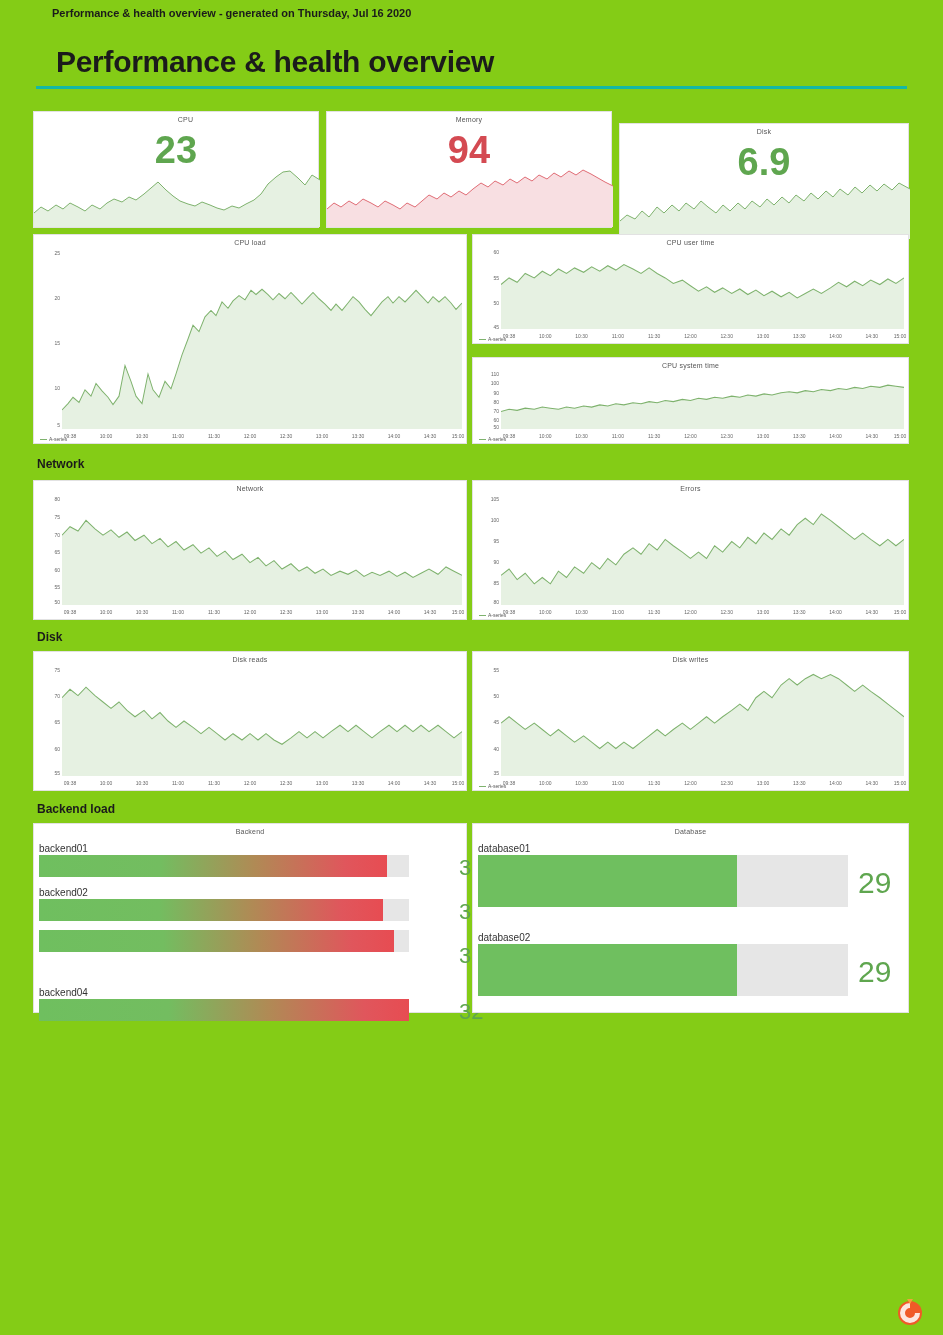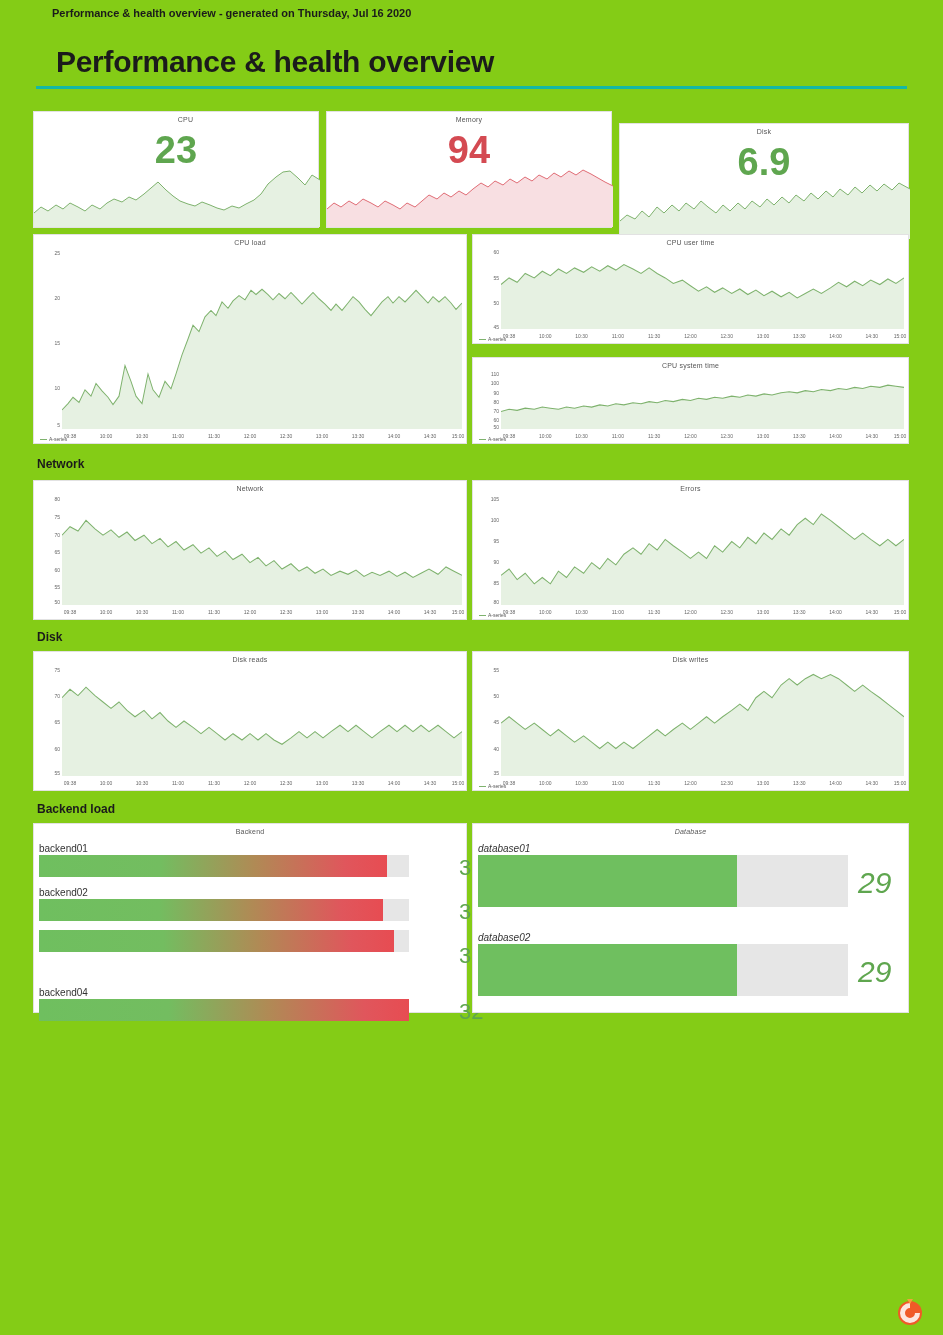--- a/index.html
+++ b/index.html
@@ -537,21 +537,21 @@
 
     <div class="gauge-row" style="top:162px;">
       <div class="gauge-label">backend04</div>
       <div class="gauge-track" style="width:370px;">
         <div class="gauge-fill grad" style="width:100%;"></div>
       </div>
       <div class="gauge-value" style="left:425px; top:13px; font-size:22px;">32</div>
     </div>
   </div>
 
-  <div class="panel" style="left:472px; top:823px; width:437px; height:190px;font-style:italic;">
+  <div class="panel" style="left:472px; top:823px; width:437px; height:190px;">
     <div class="panel-title">Database</div>
 
     <div class="gauge-row" style="top:18px;">
       <div class="gauge-label">database01</div>
       <div class="gauge-track" style="width:370px; height:52px;">
         <div class="gauge-fill solid" style="width:70%;"></div>
       </div>
       <div class="gauge-value" style="left:385px; top:24px; font-size:30px;">29</div>
     </div>
 

